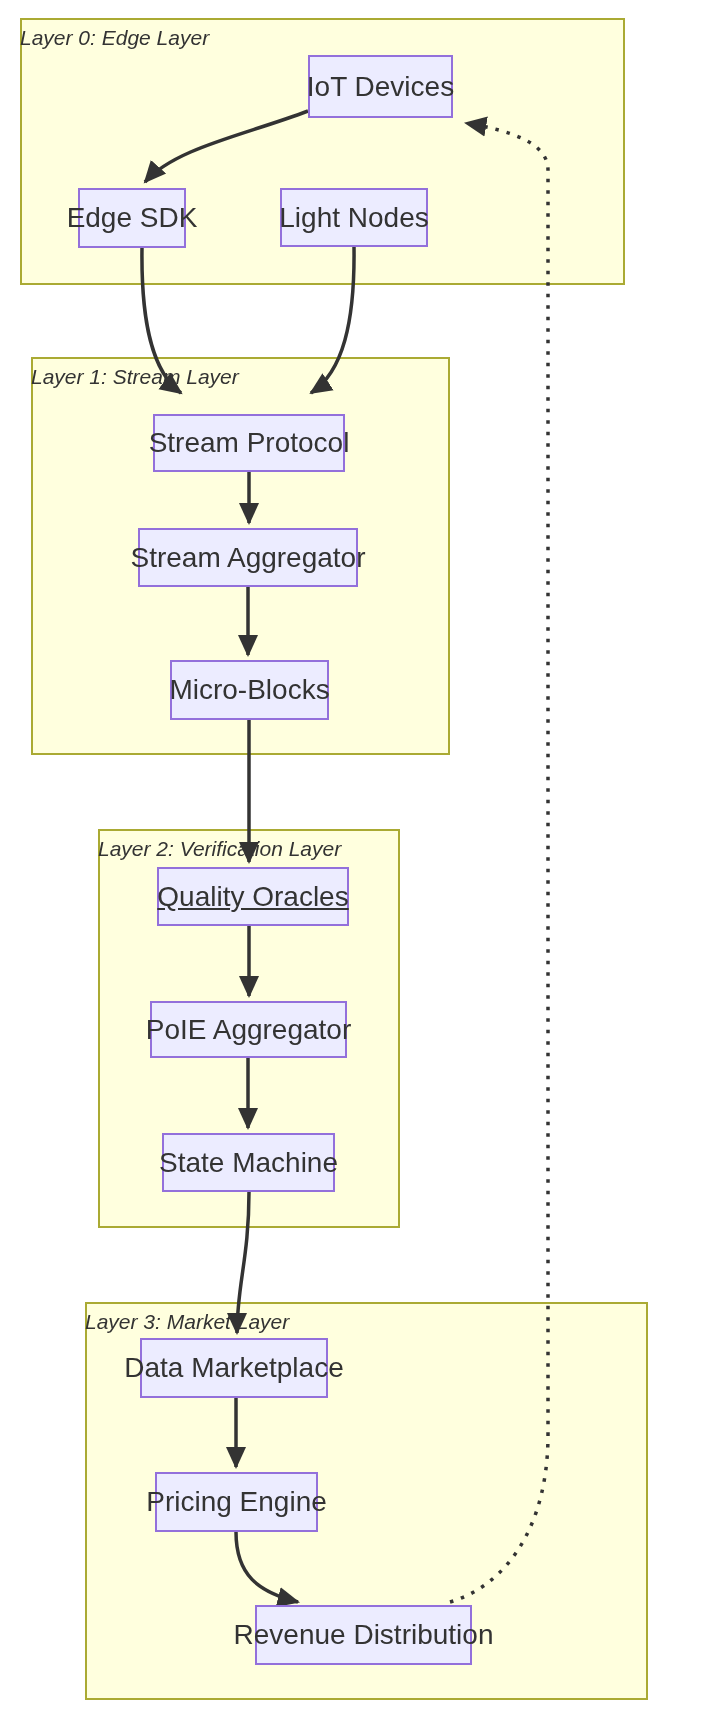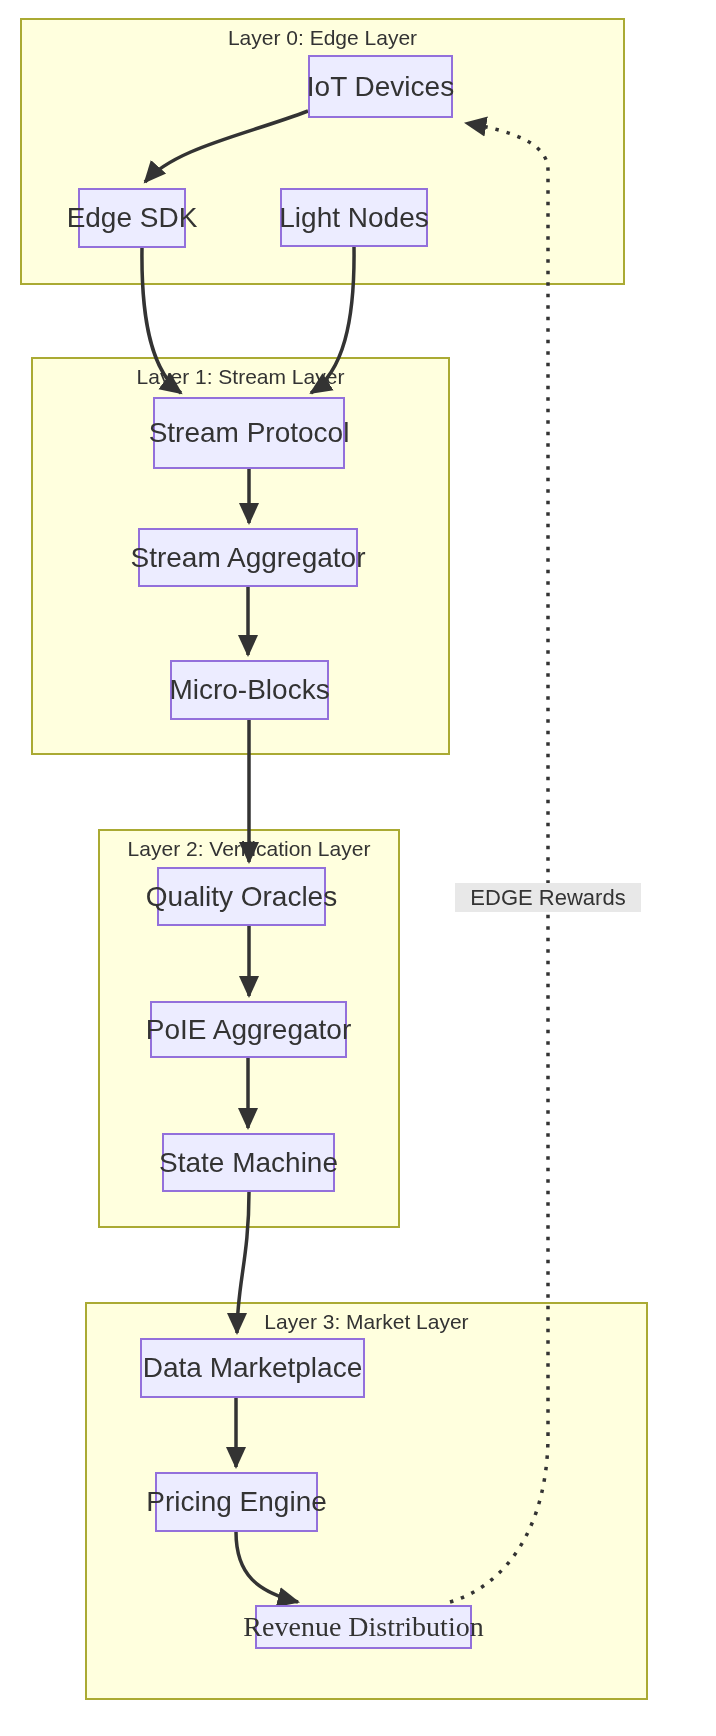--- a/index.html
+++ b/index.html
@@ -12,25 +12,25 @@
   }
   .cluster{
     position:absolute;
     background:var(--cluster-fill);
     border:2px solid var(--cluster-border);
     box-sizing:border-box;
     z-index:1;
   }
   .cluster-title{
     position:absolute;
-    text-align:center;
     font-size:21px;
     color:var(--text-color);
     z-index:2;
     white-space:nowrap;
+    font-style:italic;
   }
   #edge-svg{
     position:absolute;left:0;top:0;
     z-index:3;
     pointer-events:none;
   }
   .node{
     position:absolute;
     background:var(--node-fill);
     border:2px solid var(--node-border);
@@ -88,25 +88,24 @@
         <path d="M 236,1398 L 236,1467" fill="none" stroke="#333333" stroke-width="3.5" marker-end="url(#arrow)"></path>
         <path d="M 236,1532 C 236,1575 258,1592 298,1602" fill="none" stroke="#333333" stroke-width="3.5" marker-end="url(#arrow)"></path>
         <path d="M 450,1602 C 505,1586 548,1528 548,1435 L 548,170 C 548,143 512,131 466,123" fill="none" stroke="#333333" stroke-width="3.5" stroke-dasharray="3.5,8" marker-end="url(#arrow)"></path>
       </g>
   </svg>
 
   <div id="node-container">
       <div class="node" style="left: 308px; top: 55px; width: 145px; height: 63px;">IoT Devices</div>
       <div class="node" style="left: 78px; top: 188px; width: 108px; height: 60px;">Edge SDK</div>
       <div class="node" style="left: 280px; top: 188px; width: 148px; height: 59px;">Light Nodes</div>
-      <div class="node" style="left: 153px; top: 397px; width: 192px; height: 72px;">Stream Protocol</div>
+      <div class="node" style="left: 153px; top: 414px; width: 192px; height: 58px;">Stream Protocol</div>
       <div class="node" style="left: 138px; top: 528px; width: 220px; height: 59px;">Stream Aggregator</div>
       <div class="node" style="left: 170px; top: 660px; width: 159px; height: 60px;">Micro-Blocks</div>
-      <div class="node" style="left: 157px; top: 867px; width: 169px; height: 59px;">Quality Oracles</div>
+      <div class="node" style="left: 157px; top: 867px; width: 192px; height: 59px; text-decoration: underline;">Quality Oracles</div>
       <div class="node" style="left: 150px; top: 1001px; width: 197px; height: 57px;">PoIE Aggregator</div>
       <div class="node" style="left: 162px; top: 1133px; width: 173px; height: 59px;">State Machine</div>
-      <div class="node" style="left: 140px; top: 1338px; width: 225px; height: 60px;">Data Marketplace</div>
+      <div class="node" style="left: 140px; top: 1338px; width: 188px; height: 60px;">Data Marketplace</div>
       <div class="node" style="left: 155px; top: 1472px; width: 163px; height: 60px;">Pricing Engine</div>
-      <div class="node" style="left: 255px; top: 1605px; width: 217px; height: 44px; font-family: Liberation Serif, serif;">Revenue Distribution</div>
+      <div class="node" style="left: 255px; top: 1605px; width: 217px; height: 60px;">Revenue Distribution</div>
     </div>
 
-  <div class="edge-label">EDGE Rewards</div>
 </div>
 
 </body></html>

